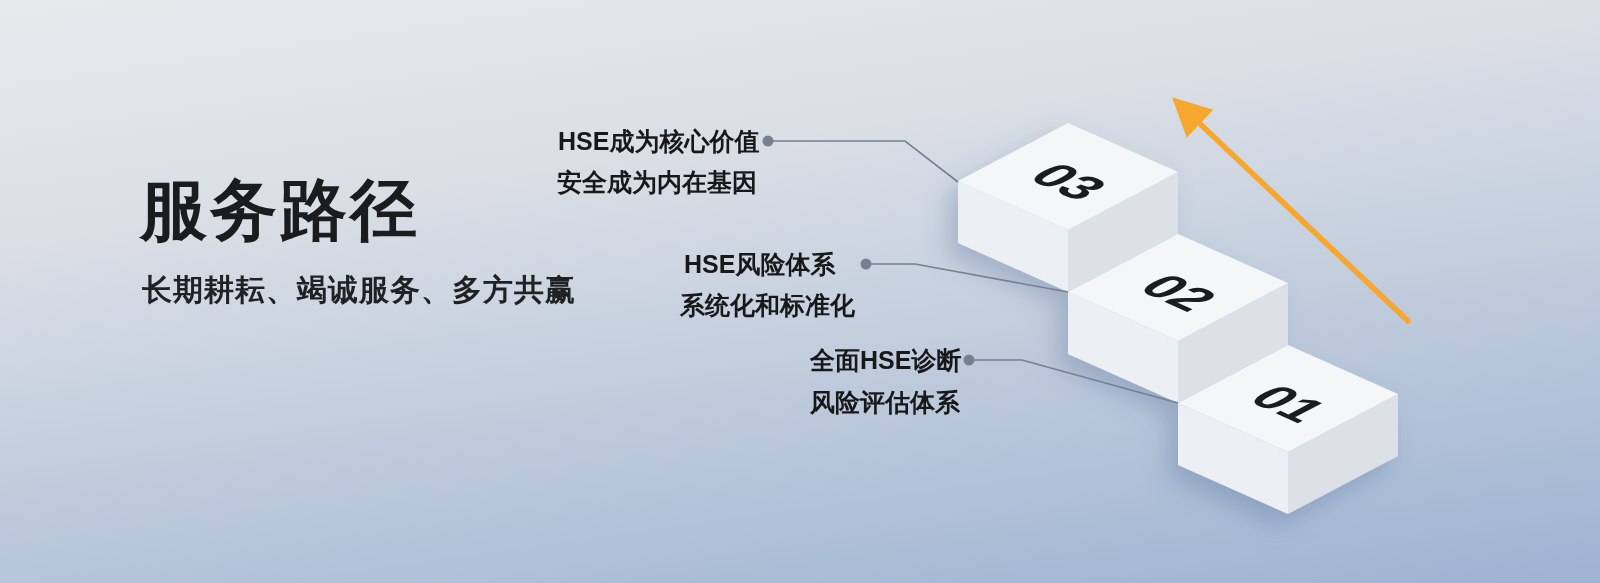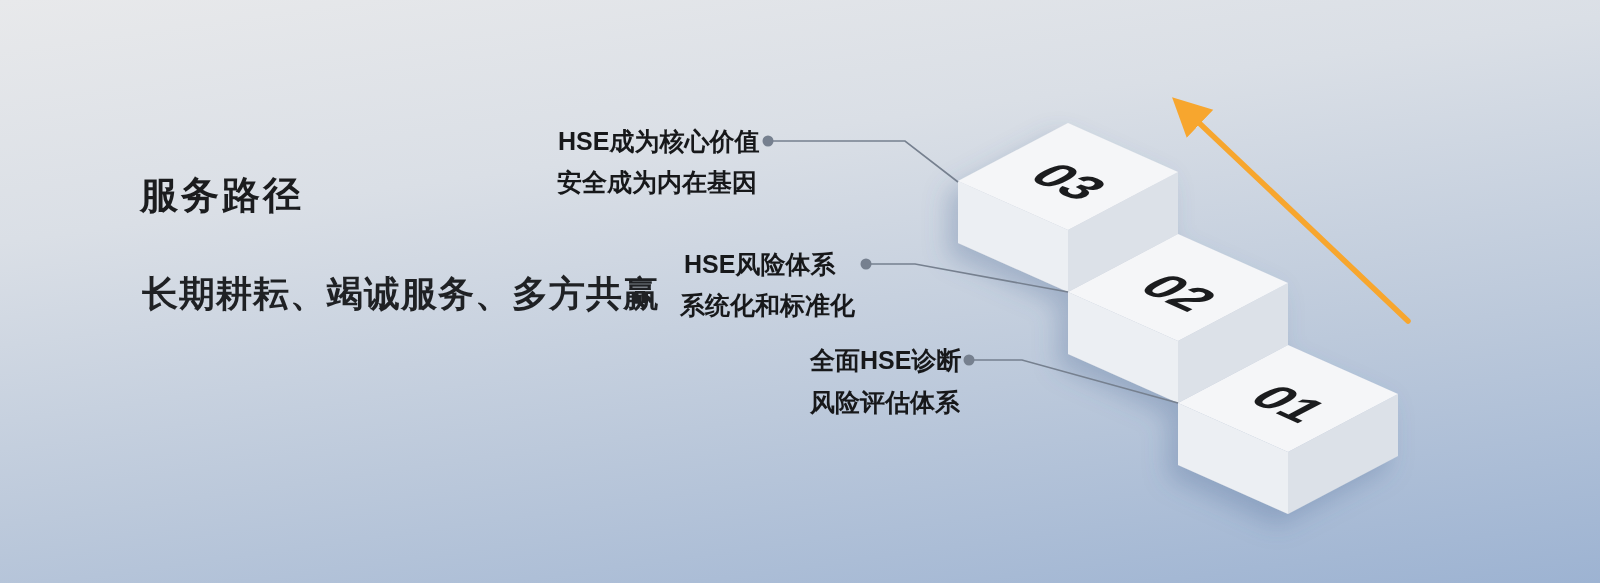--- a/index.html
+++ b/index.html
@@ -6,25 +6,25 @@
   body{
     width:1600px;height:583px;overflow:hidden;
     font-family:"Liberation Sans","DejaVu Sans",sans-serif;
   }
   .canvas{
     position:relative;width:1600px;height:583px;
     background:linear-gradient(172deg,#e8e9eb 0%,#dadfe6 30%,#bcc9db 65%,#9db3d2 100%);
   }
   .title{
     position:absolute;left:140px;top:176px;
-    font-size:38px;font-weight:800;color:#1b1c1e;letter-spacing:3px;line-height:1;
+    font-size:67px;font-weight:800;color:#1b1c1e;letter-spacing:3px;line-height:1;
   }
   .subtitle{
     position:absolute;left:142px;top:272px;
-    font-size:36px;font-weight:700;color:#1f2124;letter-spacing:1px;line-height:1.2;
+    font-size:30px;font-weight:700;color:#1f2124;letter-spacing:1px;line-height:1.2;
   }
   svg.diagram{position:absolute;left:0;top:0;}
   .lbl{font-size:25px;font-weight:700;fill:#17181a;}
   .num{font-size:52px;font-weight:700;fill:#1b1c1e;}
 </style>
 </head>
 <body>
 
 <div class="canvas">
 

